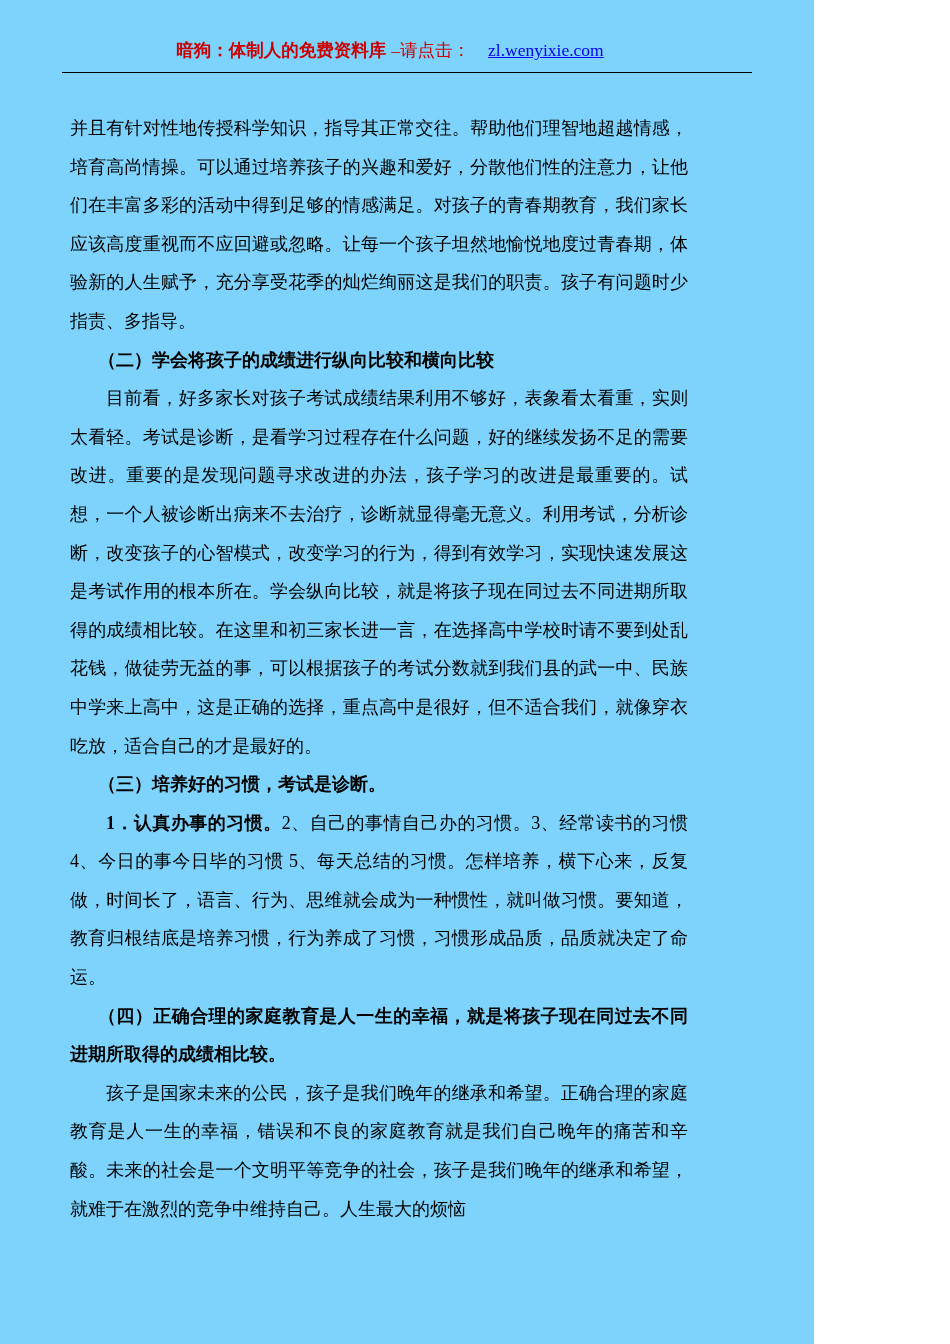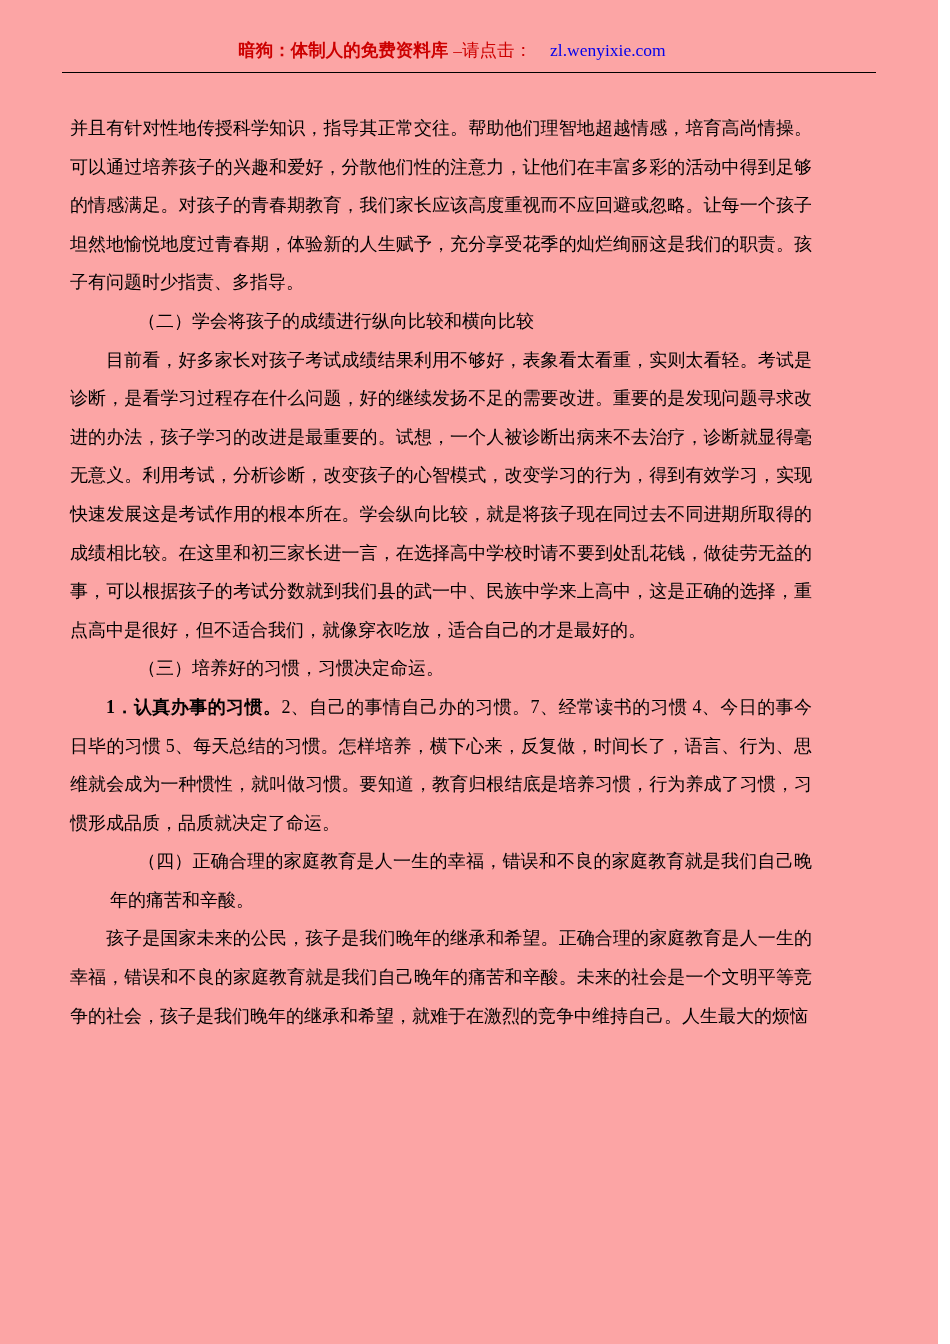--- a/index.html
+++ b/index.html
@@ -2,23 +2,23 @@
 <html><head>
 <meta charset="utf-8">
 <style>
   html, body {
     margin: 0;
     padding: 0;
     background: #ffffff;
   }
   .page {
     position: relative;
-    width: 938px;
+    width: 814px;
     min-height: 1344px;
-    background: #fca5a5;
+    background: #7dd3fc;
     color: #000000;
     font-family: "Liberation Serif", "DejaVu Serif", serif;
     box-sizing: border-box;
     overflow: hidden;
   }
   .header {
     padding: 38px 62px 10px 62px;
     font-size: 17.5px;
     line-height: 24px;
     display: flex;
@@ -29,20 +29,21 @@
   .header .site-label {
     color: #cc0000;
     font-weight: bold;
   }
   .header .click-hint {
     color: #cc0000;
     margin-left: 5px;
   }
   .header .link {
     color: #0000ee;
+    text-decoration: underline;
     margin-left: 18px;
     cursor: pointer;
   }
   .header .spacer {
     display: inline-block;
     width: 34px;
   }
   .header .group-note {
     color: #000000;
   }
@@ -61,23 +62,22 @@
     margin: 0;
     padding: 0;
   }
   p.body {
     text-indent: 2em;
   }
   p.body.no-indent {
     text-indent: 0;
   }
   p.heading {
-    font-weight: normal;
+    font-weight: bold;
     text-indent: 1.55em;
-    margin-left: 40px;
   }
   p.body b {
     font-weight: bold;
     font-family: Liberation Serif, serif;
   }
 </style>
 </head>
 <body>
 
 <div class="page">
@@ -92,23 +92,23 @@
   <div class="divider"></div>
 
   <div class="content">
 
     <p class="body no-indent">并且有针对性地传授科学知识，指导其正常交往。帮助他们理智地超越情感，培育高尚情操。可以通过培养孩子的兴趣和爱好，分散他们性的注意力，让他们在丰富多彩的活动中得到足够的情感满足。对孩子的青春期教育，我们家长应该高度重视而不应回避或忽略。让每一个孩子坦然地愉悦地度过青春期，体验新的人生赋予，充分享受花季的灿烂绚丽这是我们的职责。孩子有问题时少指责、多指导。</p>
 
     <p class="heading">（二）学会将孩子的成绩进行纵向比较和横向比较</p>
 
     <p class="body">目前看，好多家长对孩子考试成绩结果利用不够好，表象看太看重，实则太看轻。考试是诊断，是看学习过程存在什么问题，好的继续发扬不足的需要改进。重要的是发现问题寻求改进的办法，孩子学习的改进是最重要的。试想，一个人被诊断出病来不去治疗，诊断就显得毫无意义。利用考试，分析诊断，改变孩子的心智模式，改变学习的行为，得到有效学习，实现快速发展这是考试作用的根本所在。学会纵向比较，就是将孩子现在同过去不同进期所取得的成绩相比较。在这里和初三家长进一言，在选择高中学校时请不要到处乱花钱，做徒劳无益的事，可以根据孩子的考试分数就到我们县的武一中、民族中学来上高中，这是正确的选择，重点高中是很好，但不适合我们，就像穿衣吃放，适合自己的才是最好的。</p>
 
-    <p class="heading">（三）培养好的习惯，习惯决定命运。</p>
+    <p class="heading">（三）培养好的习惯，考试是诊断。</p>
 
-    <p class="body"><b>1．认真办事的习惯。</b><span>2、自己的事情自己办的习惯。7、经常读书的习惯 4、今日的事今日毕的习惯 5、每天总结的习惯。怎样培养，横下心来，反复做，时间长了，语言、行为、思维就会成为一种惯性，就叫做习惯。要知道，教育归根结底是培养习惯，行为养成了习惯，习惯形成品质，品质就决定了命运。</span></p>
+    <p class="body"><b>1．认真办事的习惯。</b><span>2、自己的事情自己办的习惯。3、经常读书的习惯 4、今日的事今日毕的习惯 5、每天总结的习惯。怎样培养，横下心来，反复做，时间长了，语言、行为、思维就会成为一种惯性，就叫做习惯。要知道，教育归根结底是培养习惯，行为养成了习惯，习惯形成品质，品质就决定了命运。</span></p>
 
-    <p class="heading">（四）正确合理的家庭教育是人一生的幸福，错误和不良的家庭教育就是我们自己晚年的痛苦和辛酸。</p>
+    <p class="heading">（四）正确合理的家庭教育是人一生的幸福，就是将孩子现在同过去不同进期所取得的成绩相比较。</p>
 
     <p class="body">孩子是国家未来的公民，孩子是我们晚年的继承和希望。正确合理的家庭教育是人一生的幸福，错误和不良的家庭教育就是我们自己晚年的痛苦和辛酸。未来的社会是一个文明平等竞争的社会，孩子是我们晚年的继承和希望，就难于在激烈的竞争中维持自己。人生最大的烦恼</p>
 
   </div>
 
 </div>
 
 </body></html>

